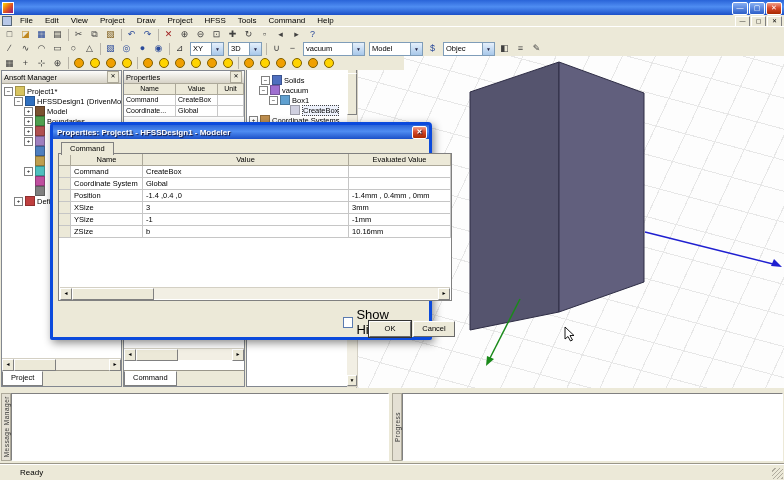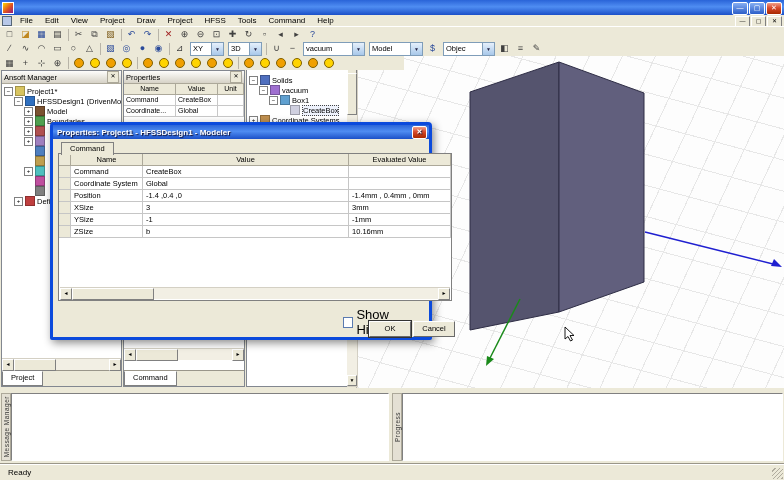--- a/index.html
+++ b/index.html
@@ -96,21 +96,21 @@
   .cb{width:9px;height:9px;border:1px solid #5a7ab0;background:#fff;display:inline-block;vertical-align:middle;}
   .btn{position:absolute;width:40px;height:14px;background:#ece9d8;text-align:center;line-height:13px;
     font-size:7.5px;border:1px solid;border-color:#fff #6a6a6a #6a6a6a #fff;}
   .btn.default{outline:1px solid #333;}
 
   
   .vstrip{width:10px;background:#e4e0d4;border:1px solid #aca899;display:flex;align-items:center;justify-content:center;box-sizing:border-box;}
   .vtext{writing-mode:vertical-rl;transform:rotate(180deg);font-size:6.5px;color:#333;letter-spacing:.5px;white-space:nowrap;}
   .dock-content{background:#fff;border:1px solid;border-color:#808080 #fff #fff #808080;box-sizing:border-box;}
   .statusbar{left:0;top:464px;width:784px;height:16px;background:#ece9d8;border-top:1px solid #fff;
-    box-shadow:0 -1px 0 #9a9689;display:flex;align-items:center;padding:0 8px;box-sizing:border-box;}
+    box-shadow:0 -1px 0 #9a9689;display:flex;align-items:center;padding:0 20px;box-sizing:border-box;}
   .grip{position:absolute;right:1px;bottom:1px;width:11px;height:11px;
     background:repeating-linear-gradient(135deg,transparent 0 2px,#b0ac9e 2px 3px);}
 </style>
 </head>
 <body>
 
 <div id="screen">
 
   <div class="abs titlebar">
     <div class="app-icon"></div>
@@ -475,21 +475,21 @@
       <div class="sb-thumb" style="width:40px;"></div>
       <div class="sb-btn" style="margin-left:auto;">►</div>
     </div>
     <div class="tabrow" style="position:absolute;left:0;right:0;bottom:0;height:15px;">
       <div class="tab">Command</div>
     </div>
   </div>
 
   <div class="abs panel" style="left:246px;top:62px;width:100px;height:323px;border-right:none;">
     <div id="modeler-tree" class="tree" style="padding-top:12px;">
-        <div class="tree-row" style="padding-left: 2px;">
+        <div class="tree-row" style="padding-left: 14px;">
           <span class="expander">−</span>
           <span class="node-icon" style="background: rgb(79, 111, 191);"></span>
           <span class="tree-label">Solids</span>
         </div>
         <div class="tree-row" style="padding-left: 12px;">
           <span class="expander">−</span>
           <span class="node-icon" style="background: rgb(159, 111, 208);"></span>
           <span class="tree-label">vacuum</span>
         </div>
         <div class="tree-row" style="padding-left: 22px;">

